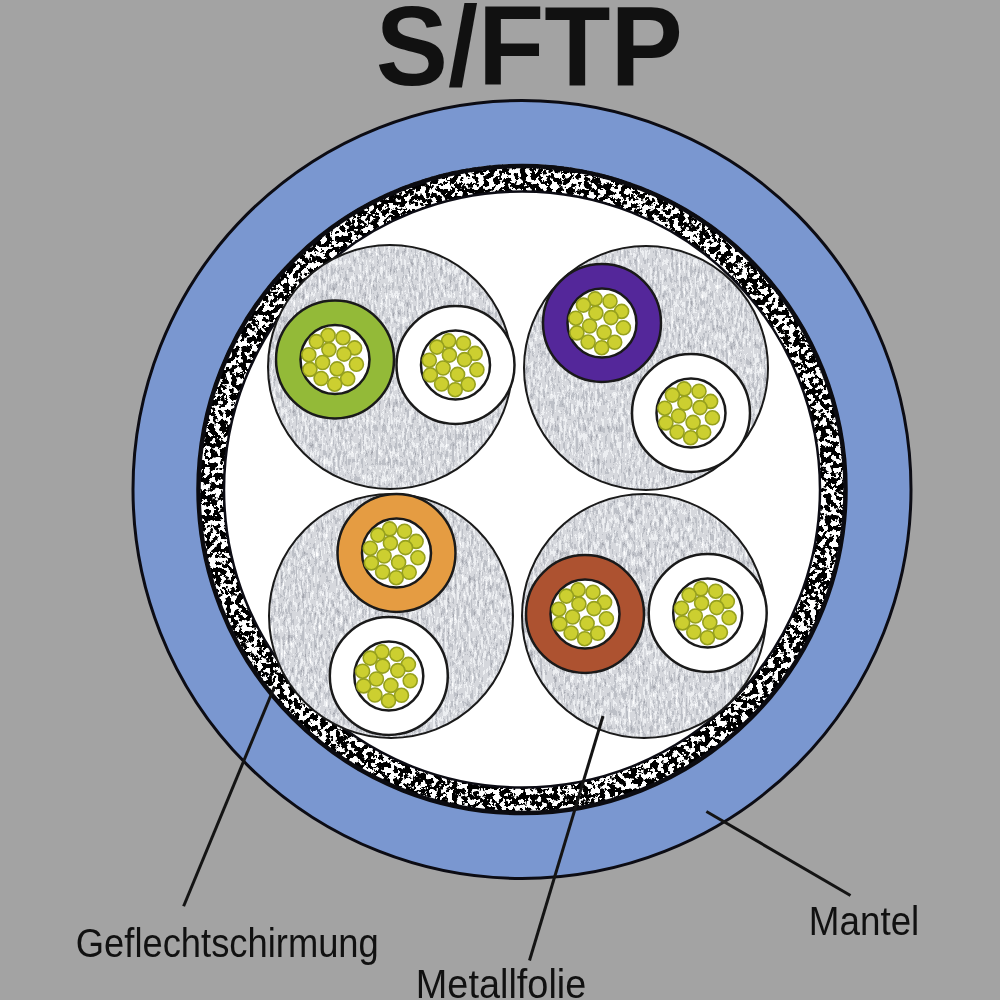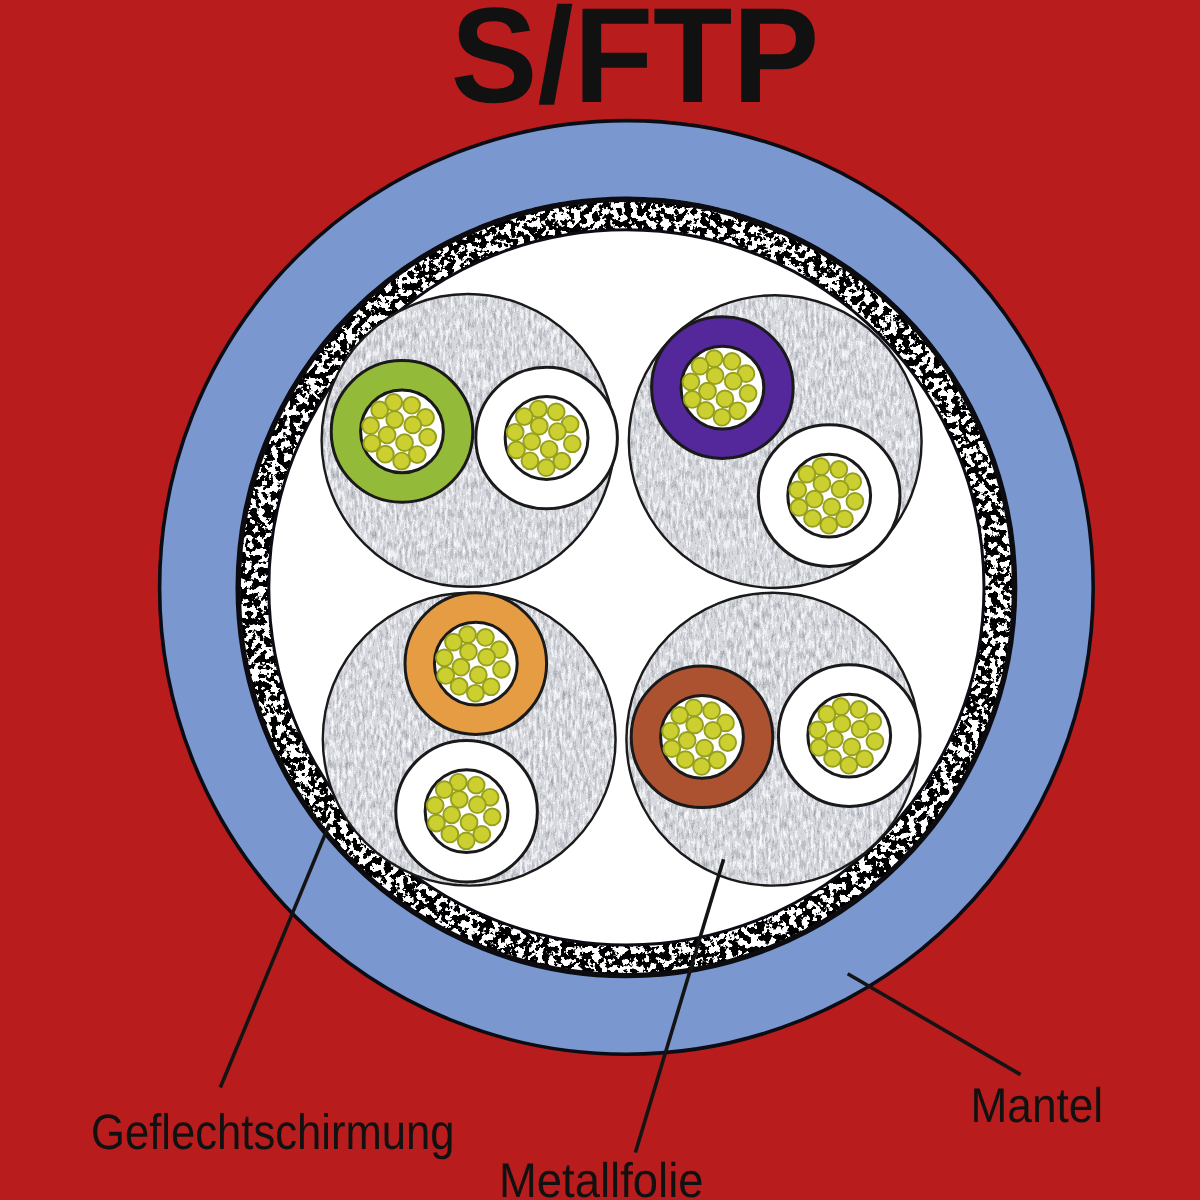--- a/index.html
+++ b/index.html
@@ -1,16 +1,16 @@
 <!DOCTYPE html>
 <html><head>
 <meta charset="utf-8">
 <style>
   html,body{margin:0;padding:0;background:#ffffff;}
-  #stage{position:relative;width:1000px;height:1000px;background:#b91c1c;overflow:hidden;}
+  #stage{position:relative;width:1000px;height:1000px;background:#a3a3a3;overflow:hidden;}
   svg{display:block;}
   text{font-family:"Liberation Sans", sans-serif;}
 </style>
 </head>
 <body>
 <div id="stage">
 <svg width="1000" height="1000" viewBox="0 0 1000 1000">
   <defs>
     <filter id="fBraid" x="-2%" y="-2%" width="104%" height="104%" color-interpolation-filters="sRGB">
       <feTurbulence type="fractalNoise" baseFrequency="0.19 0.19" numOctaves="3" seed="11"></feTurbulence>

